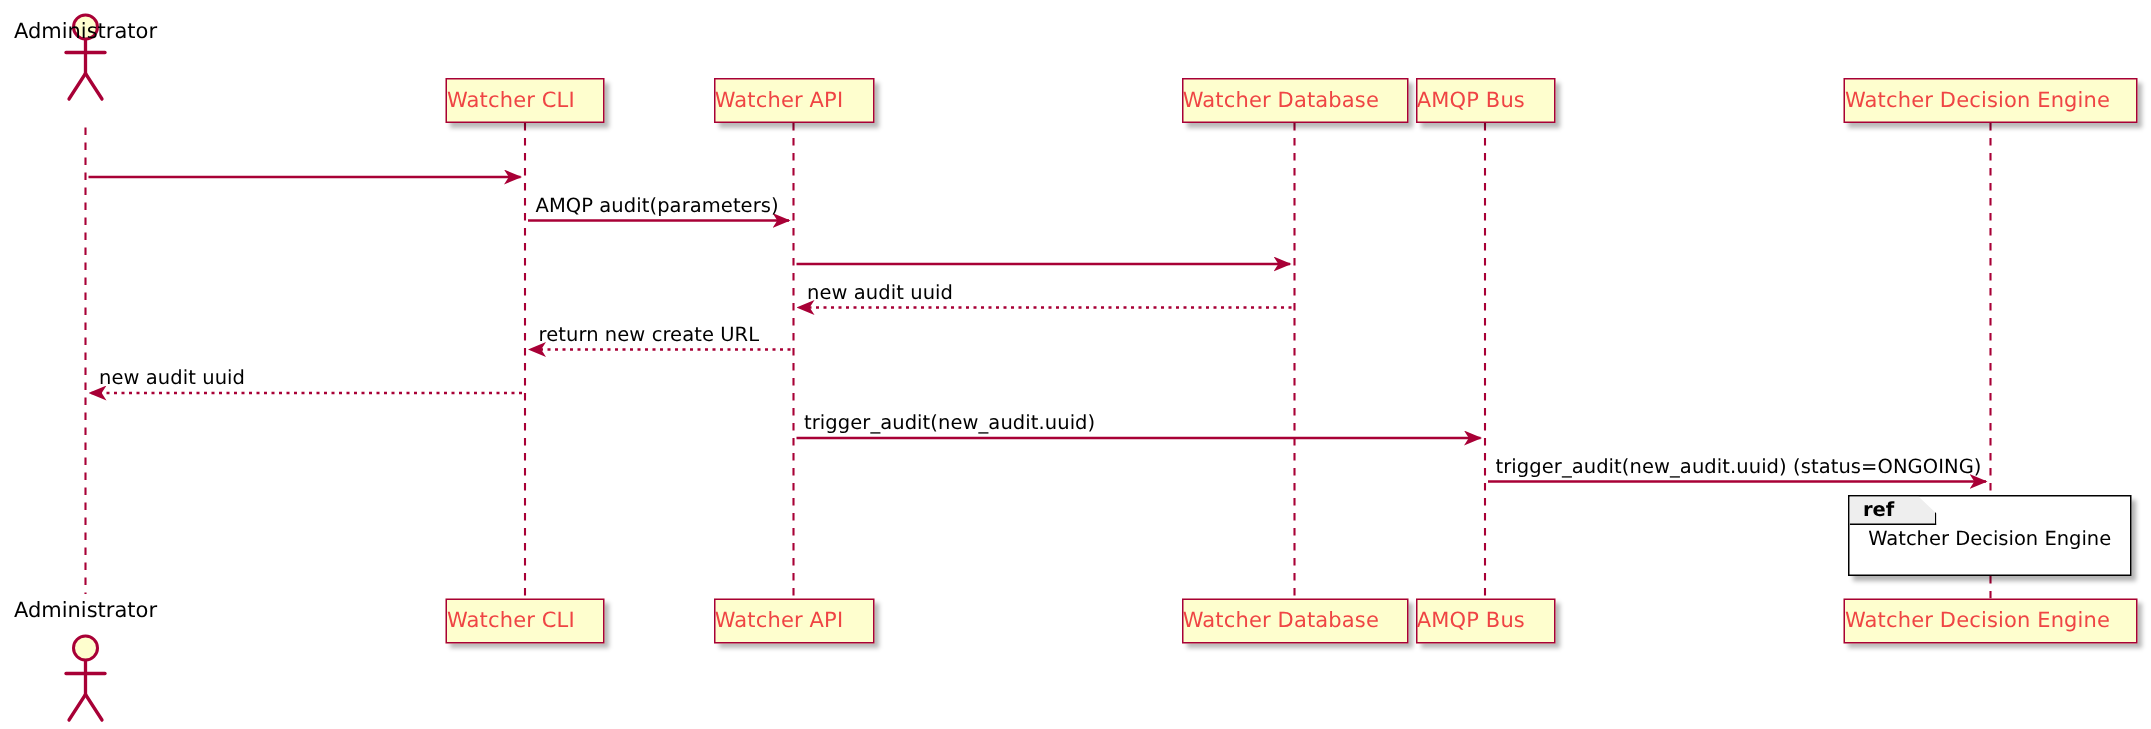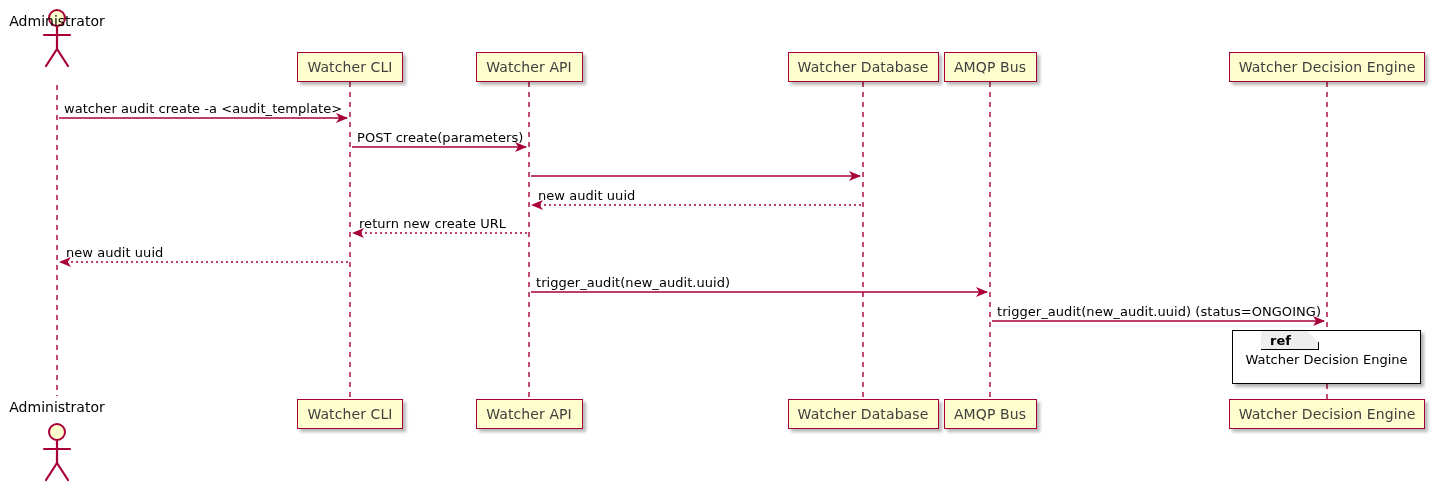--- a/index.html
+++ b/index.html
@@ -26,26 +26,25 @@
     width: 1434px;
     height: 486px;
   }
   
   .pbox {
     position: absolute;
     box-sizing: border-box;
     background: #FEFECE;
     border: 1.5px solid #A80036;
     box-shadow: 3px 3px 3px rgba(0,0,0,0.28);
-    color: #404040;
+    color: #ef4444;
     font-size: 14px;
     line-height: 1;
     display: flex;
     align-items: center;
-    justify-content: center;
     white-space: nowrap;
     letter-spacing: 0.1px;
   }
   
   .actor-label {
     position: absolute;
     font-size: 14px;
     color: #000000;
     white-space: nowrap;
     text-align: center;
@@ -172,29 +171,28 @@
       </div>
       <div class="pbox" style="left: 943.5px; top: 399px; width: 93px; height: 30px;">
         <span>AMQP Bus</span>
       </div>
       <div class="pbox" style="left: 1229px; top: 52px; width: 196px; height: 30px;">
         <span>Watcher Decision Engine</span>
       </div>
       <div class="pbox" style="left: 1229px; top: 399px; width: 196px; height: 30px;">
         <span>Watcher Decision Engine</span>
       </div>
-      <div class="msg-label" style="left: 64px; top: 101px;">watcher audit create -a &lt;audit_template&gt;</div>
-      <div class="msg-label" style="left: 357px; top: 130px;">POST create(parameters)</div>
+      <div class="msg-label" style="left: 357px; top: 130px;">AMQP audit(parameters)</div>
       <div class="msg-label" style="left: 538px; top: 188px;">new audit uuid</div>
       <div class="msg-label" style="left: 359px; top: 216px;">return new create URL</div>
       <div class="msg-label" style="left: 66px; top: 245px;">new audit uuid</div>
       <div class="msg-label" style="left: 997px; top: 304px;">trigger_audit(new_audit.uuid) (status=ONGOING)</div>
       <div class="msg-label" style="left: 536px; top: 275px;">trigger_audit(new_audit.uuid)</div>
     </div>
 
   <div class="ref-box" id="ref-box" style="left: 1232px; top: 330px; width: 189px; height: 54px;">
-    <div class="ref-tab" id="ref-tab" style="width: 58px; margin-left: 28px;">ref</div>
+    <div class="ref-tab" id="ref-tab" style="width: 58px;">ref</div>
     <div class="ref-body" id="ref-body">
         <span class="ref-line">Watcher Decision Engine</span>
       </div>
   </div>
 
 </div>
 
 </body></html>

